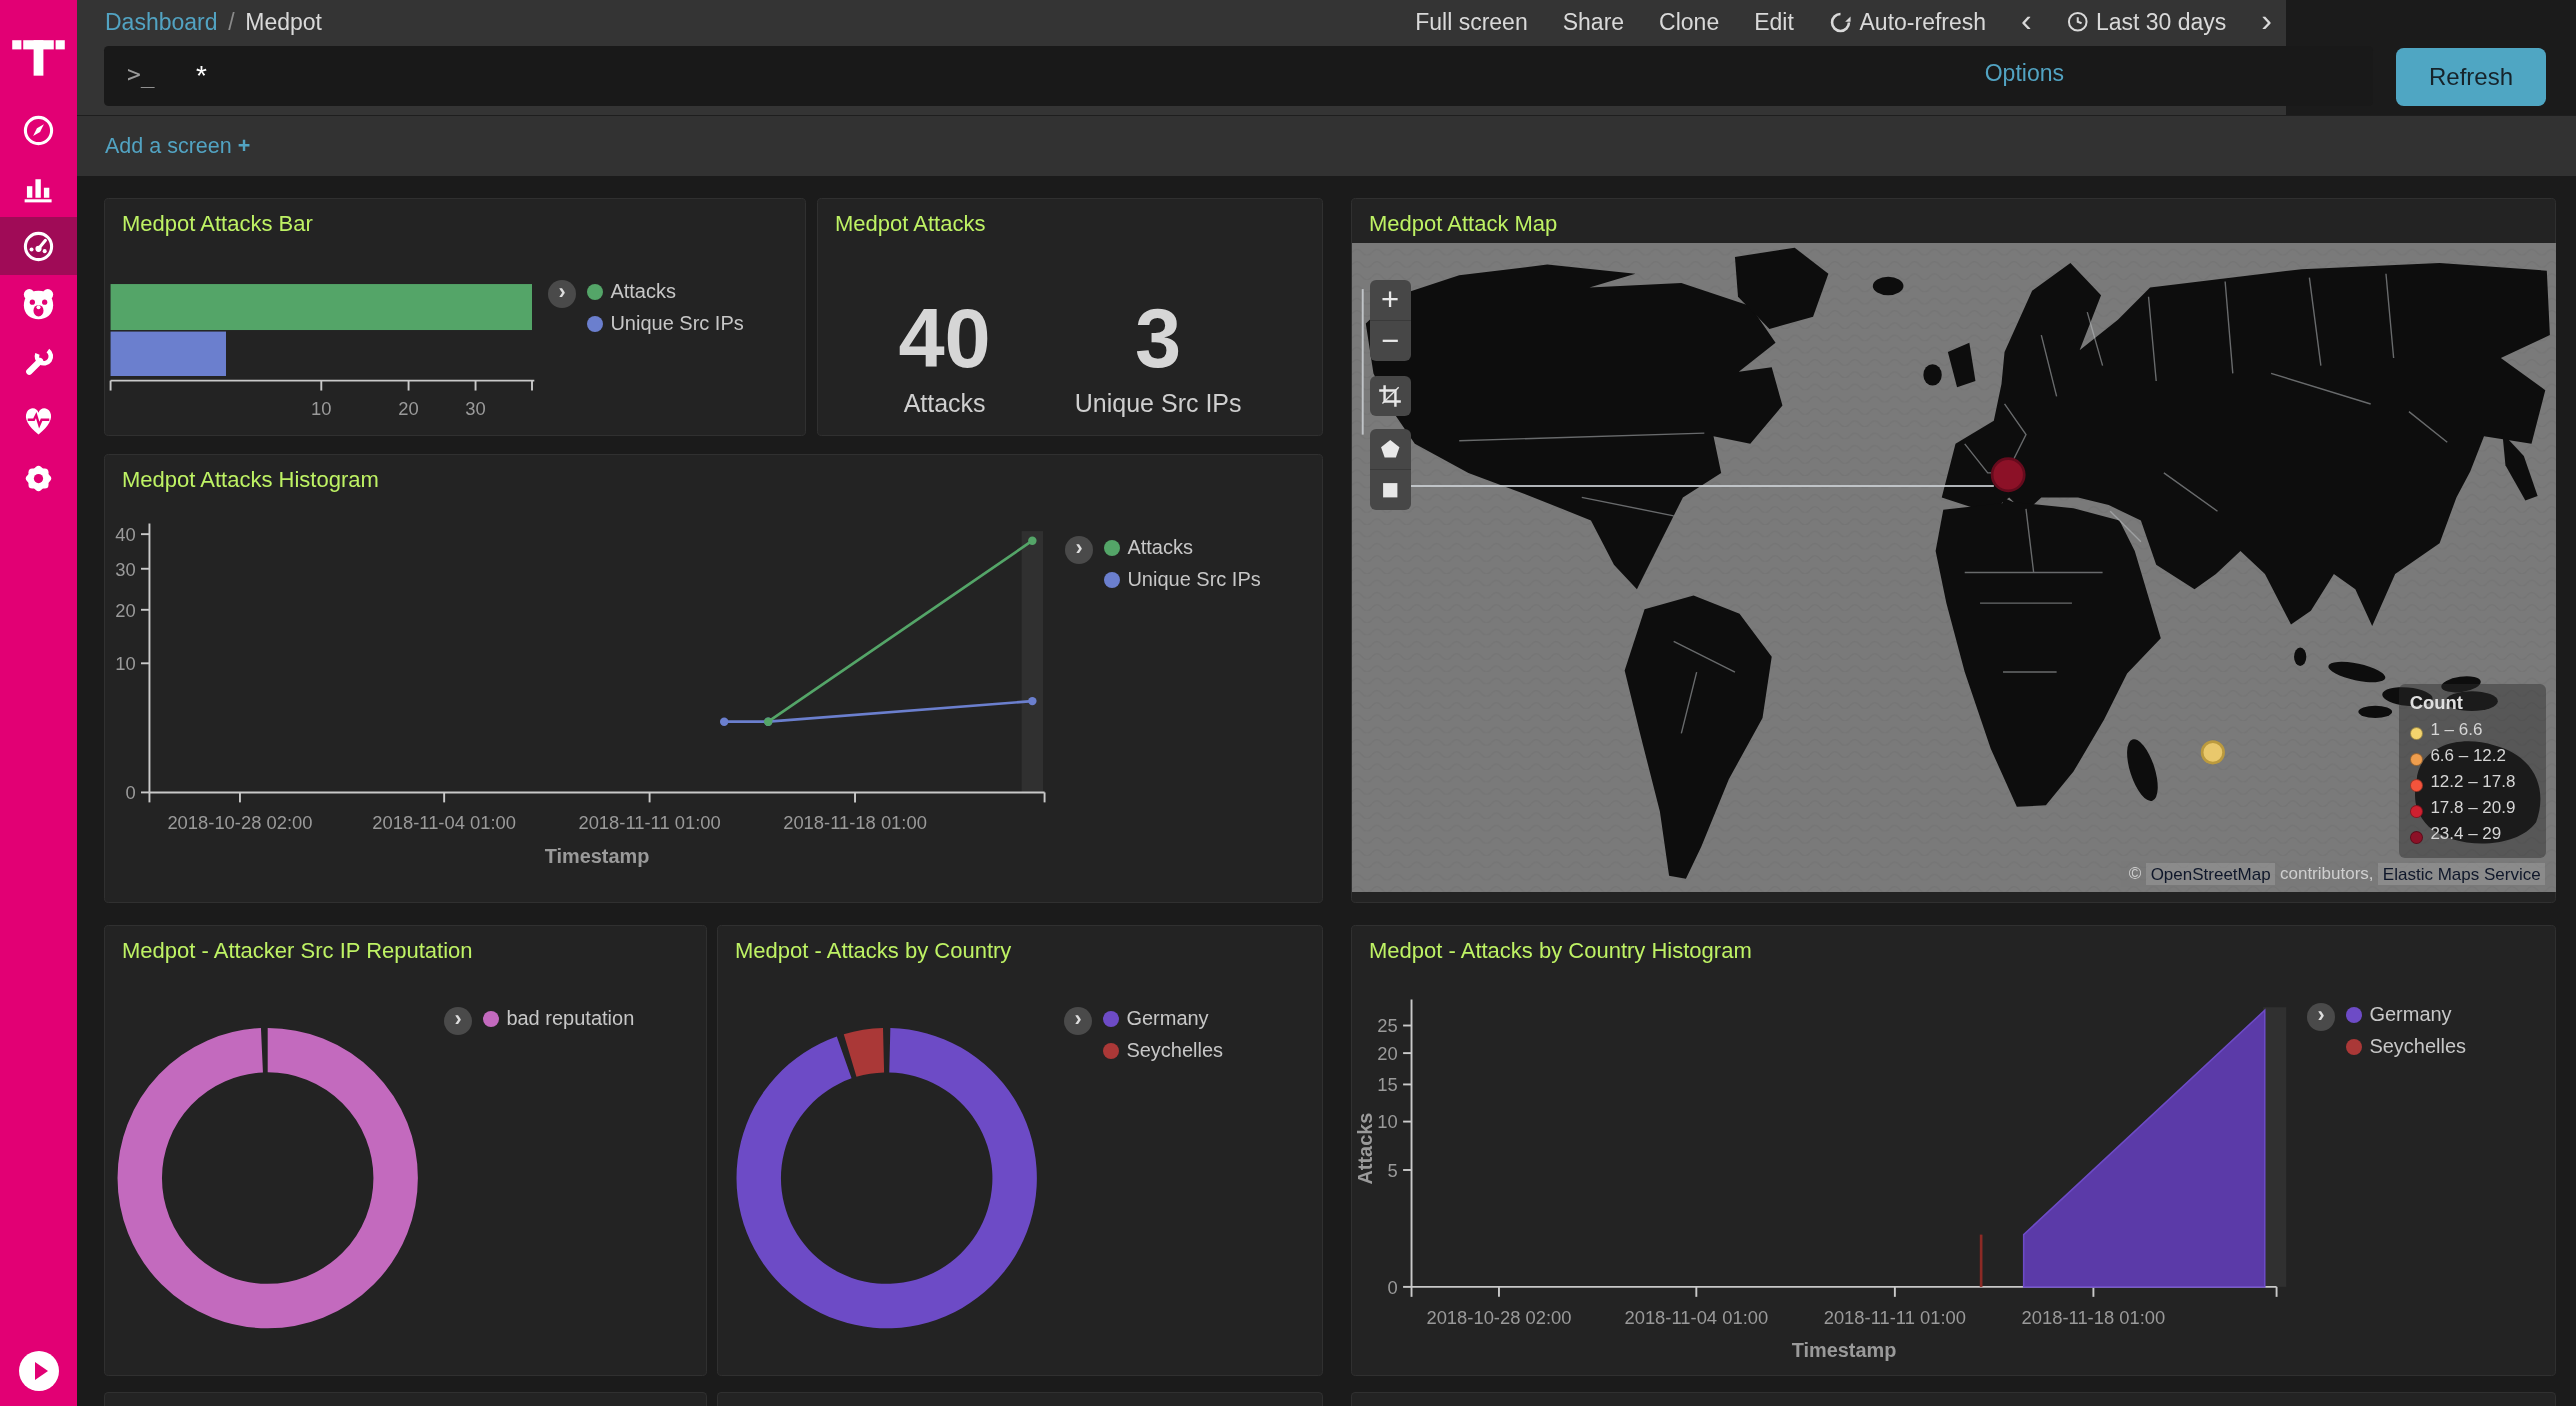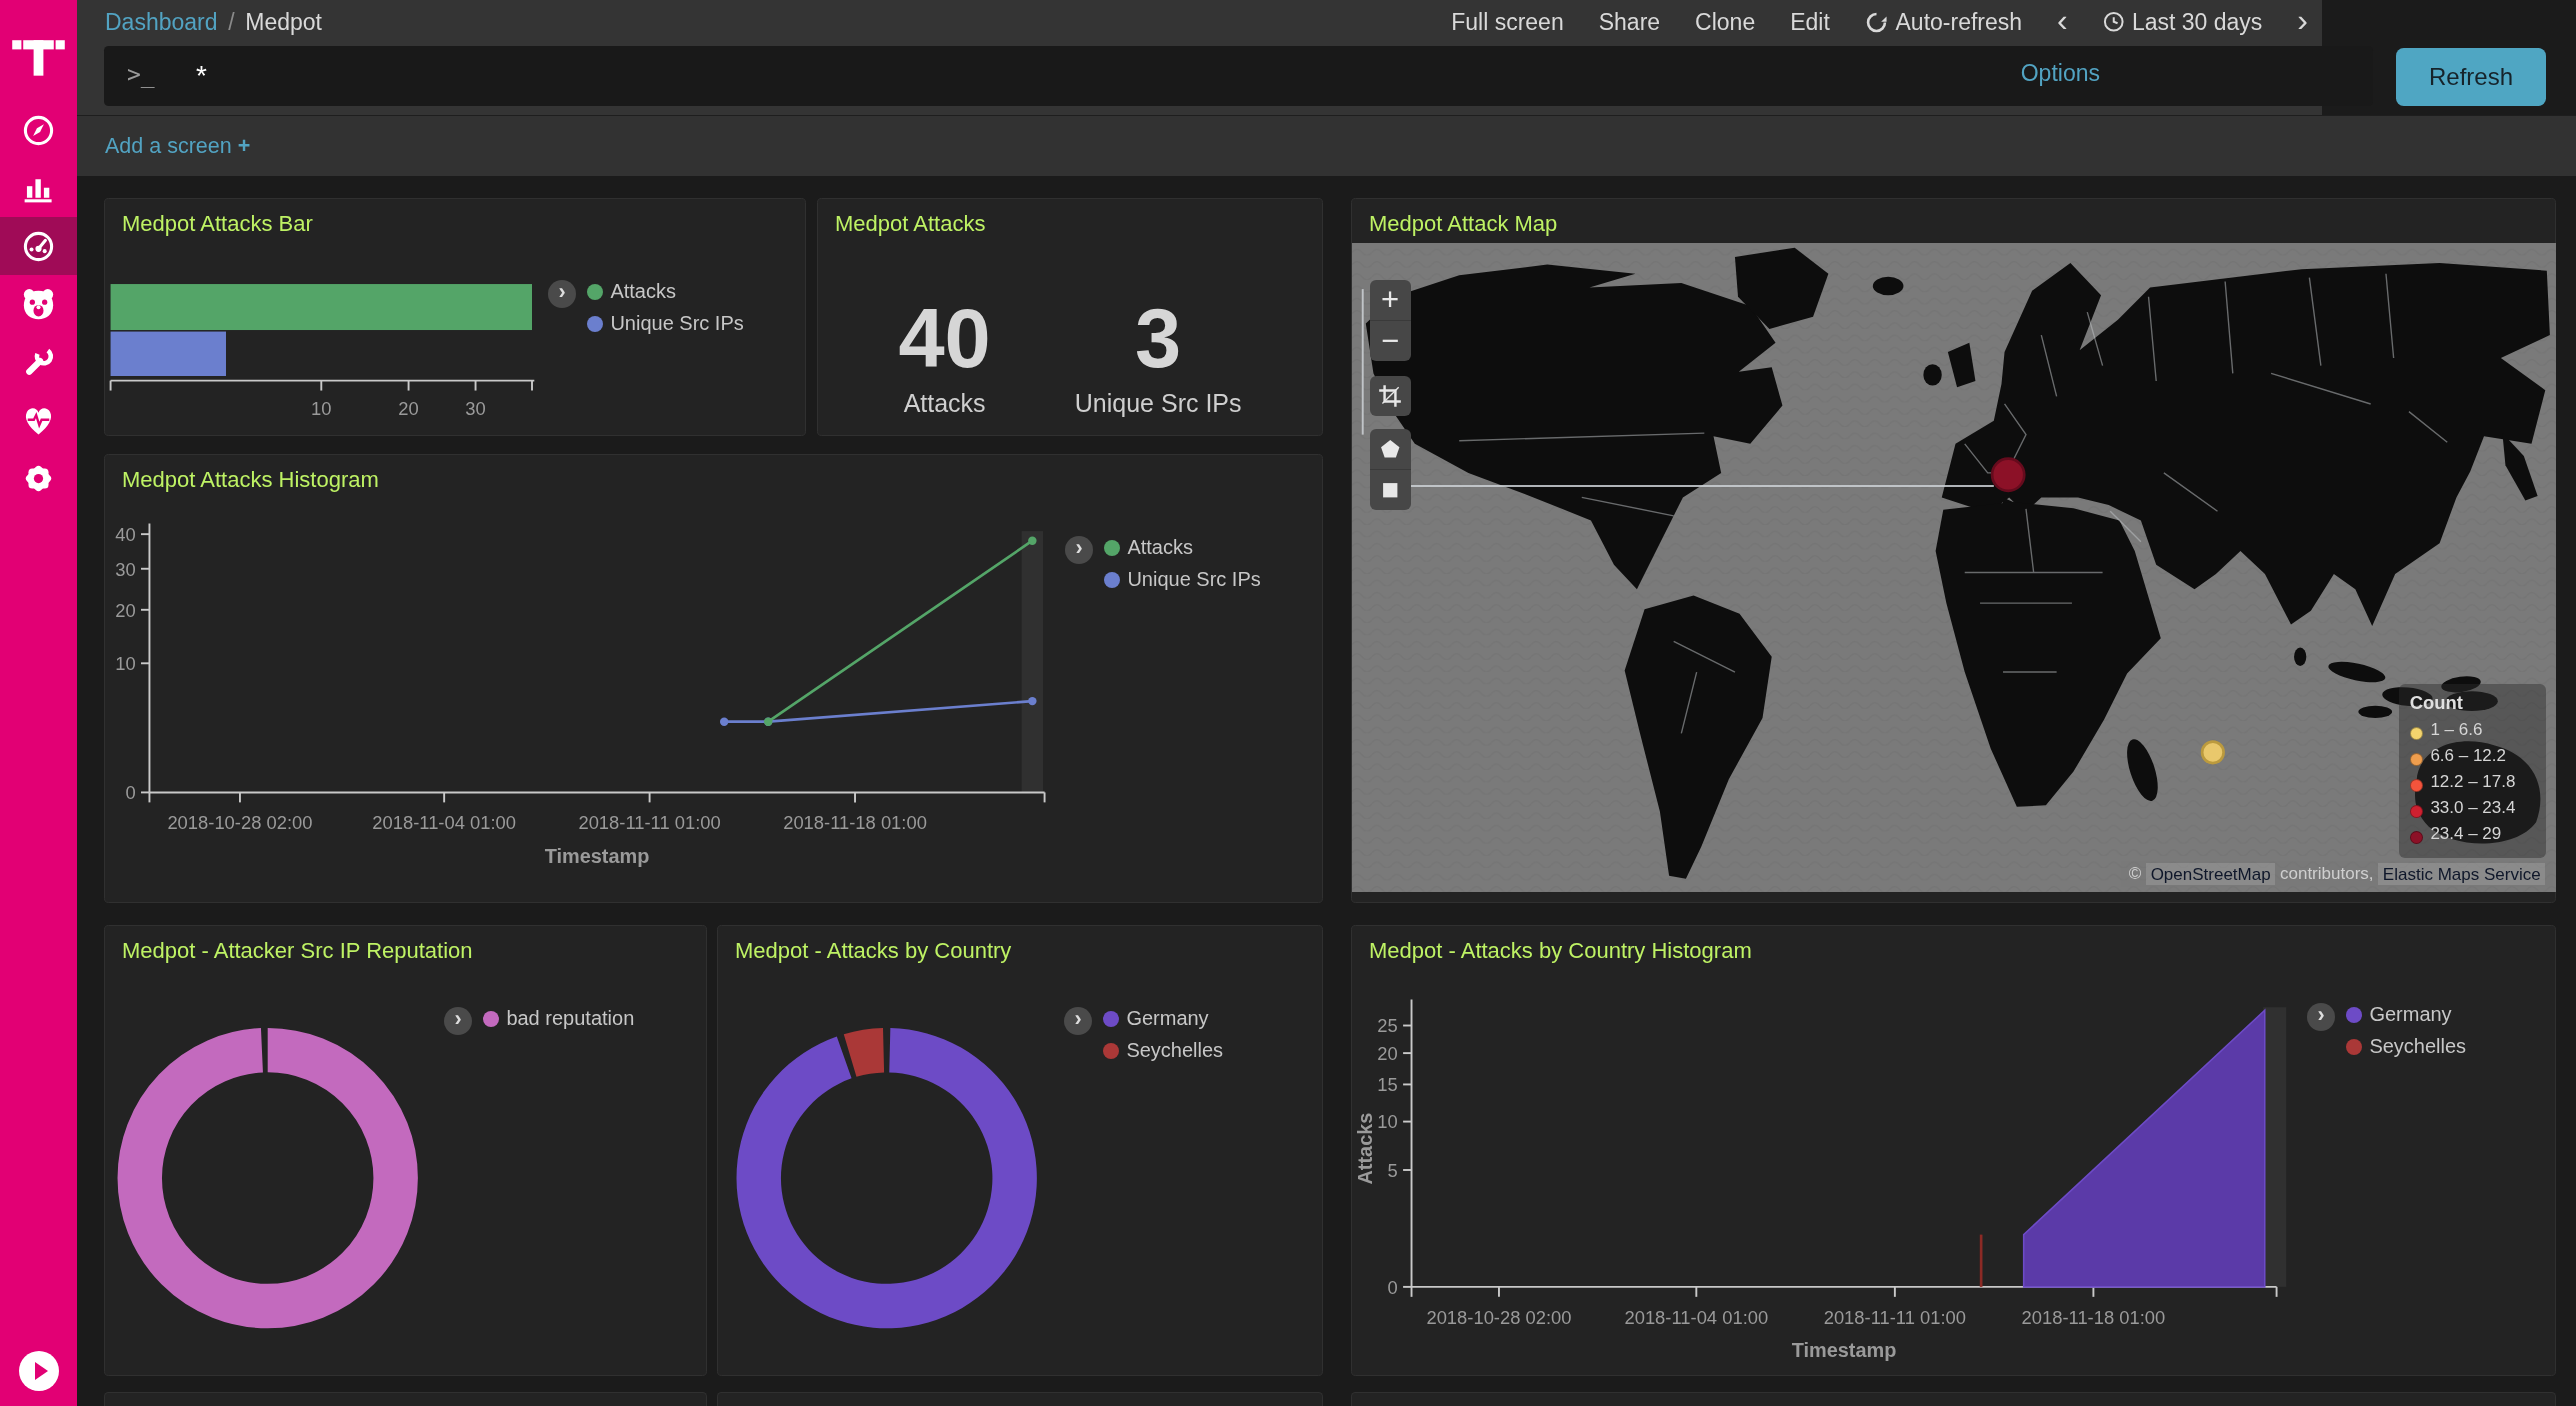--- a/index.html
+++ b/index.html
@@ -5,21 +5,21 @@
   html,body{margin:0;padding:0;}
   body{width:2576px;height:1406px;background:#1b1b1b;font-family:"Liberation Sans",sans-serif;overflow:hidden;position:relative;}
   
   #sidebar{position:absolute;left:0;top:0;width:77px;height:1406px;background:#e20074;z-index:50;}
   .side-logo{height:92px;display:flex;align-items:center;justify-content:center;padding-top:9.2px;}
   .side-item{height:58px;display:flex;align-items:center;justify-content:center;cursor:pointer;}
   .side-item.active{background:#a00b57;}
   .side-play{position:absolute;bottom:10.7px;left:0;width:77px;display:flex;justify-content:center;}
   
   #app{position:absolute;left:77px;top:0;width:2499px;height:1406px;}
-  #header{position:absolute;left:0;top:0;width:2209px;height:115px;background:#343434;padding-left:36px;}
+  #header{position:absolute;left:0;top:0;width:2209px;height:115px;background:#343434;}
   #topnav{position:absolute;left:0;top:0;right:0;height:44px;display:flex;align-items:center;}
   .crumb{display:flex;align-items:center;gap:10.7px;padding-left:28px;font-size:23px;}
   .crumb .root{color:#52a3c2;cursor:pointer;}
   .crumb .sep{color:#8a8a8a;}
   .crumb .cur{color:#d9d9d9;}
   .nav-right{margin-left:auto;display:flex;align-items:center;gap:35px;padding-right:14px;font-size:23px;color:#d9d9d9;}
   .nav-link{cursor:pointer;display:flex;align-items:center;gap:7.7px;}
   .nav-chev{font-size:32px;line-height:1;padding-bottom:4.6px;cursor:pointer;}
   
   #querybar{position:absolute;left:27px;top:46px;width:2269px;height:60px;background:#191919;border-radius:4.6px;}
@@ -317,21 +317,21 @@
             <div class="ml-item">
               <span class="ml-dot" style="background: rgb(239, 158, 78); border: 1.5px solid rgba(0, 0, 0, 0.35);"></span>
               <span class="ml-label">6.6 – 12.2</span>
             </div>
             <div class="ml-item">
               <span class="ml-dot" style="background: rgb(244, 84, 60); border: 1.5px solid rgba(0, 0, 0, 0.35);"></span>
               <span class="ml-label">12.2 – 17.8</span>
             </div>
             <div class="ml-item">
               <span class="ml-dot" style="background: rgb(207, 32, 48); border: 1.5px solid rgba(0, 0, 0, 0.35);"></span>
-              <span class="ml-label">33.0 – 23.4</span>
+              <span class="ml-label">17.8 – 20.9</span>
             </div>
             <div class="ml-item">
               <span class="ml-dot" style="background: rgb(140, 17, 39); border: 1.5px solid rgba(0, 0, 0, 0.35);"></span>
               <span class="ml-label">23.4 – 29</span>
             </div>
           </div>
       </div>
       <div id="map-attr">
         <span class="dim">©</span>
         <span class="chip">OpenStreetMap</span>

